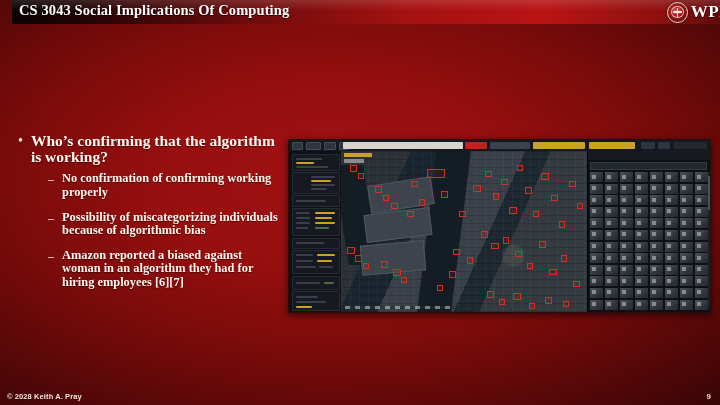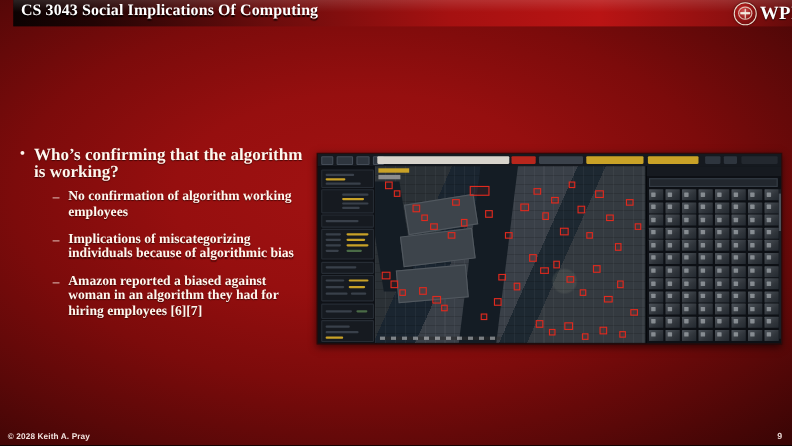--- a/index.html
+++ b/index.html
@@ -140,25 +140,25 @@
   </div>
 
 
   <div id="bullets">
     <div class="b1">
       <span class="dot">•</span>
       <span class="txt">Who’s confirming that the algorithm is working?</span>
     </div>
     <div class="b2">
       <span class="dash">–</span>
-      <span class="txt">No confirmation of algorithm working employees</span>
+      <span class="txt">No confirmation of confirming working properly</span>
     </div>
     <div class="b2">
       <span class="dash">–</span>
-      <span class="txt">Implications of miscategorizing individuals because of algorithmic bias</span>
+      <span class="txt">Possibility of miscategorizing individuals because of algorithmic bias</span>
     </div>
     <div class="b2">
       <span class="dash">–</span>
       <span class="txt">Amazon reported a biased against woman in an algorithm they had for hiring employees [6][7]</span>
     </div>
   </div>
 
   <div id="dash">
 
     <div id="dash-topbar">

